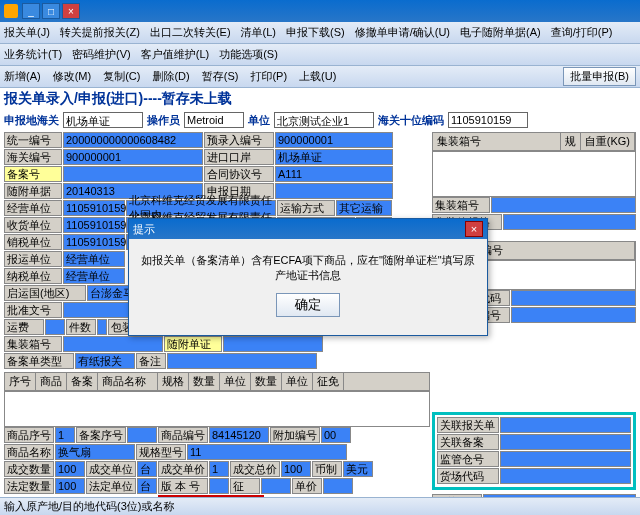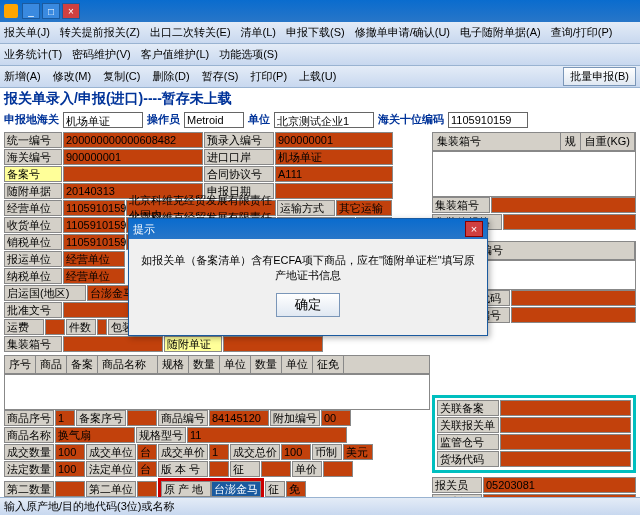--- a/index.html
+++ b/index.html
@@ -9,28 +9,28 @@
 .titlebar .title { flex: 1; font-size: 12px; }
 .win-btns { display: flex; gap: 2px; }
 .win-btn { width: 18px; height: 16px; background: #3a8ae0; border: 1px solid #1a5a9f; display: flex; align-items: center; justify-content: center; color: #fff; font-size: 10px; }
 .win-btn.close { background: #d04040; }
 .menubar { background: linear-gradient(#e4ecf7, #c8d8ef); height: 22px; display: flex; align-items: center; padding: 0 4px; border-bottom: 1px solid #99b3d1; }
 .menubar span { margin-right: 10px; }
 .toolbar { background: linear-gradient(#e4ecf7, #c8d8ef); height: 22px; display: flex; align-items: center; padding: 0 4px; border-bottom: 1px solid #99b3d1; }
 .toolbar span { margin-right: 12px; }
 .toolbar .right { margin-left: auto; display: flex; gap: 4px; }
 .btn { border: 1px solid #7a96b8; background: linear-gradient(#fff,#e0e8f2); padding: 1px 6px; font-size: 11px; }
-.header-row { display: flex; align-items: flex-start; padding: 2px 4px; gap: 4px; }
+.header-row { display: flex; align-items: flex-end; padding: 2px 4px; gap: 4px; }
 .header-title { color: #003399; font-weight: bold; font-size: 14px; }
 .lbl { color: #003399; font-weight: bold; }
 .fld { border: 1px solid #666; background: #fff; padding: 1px 2px; height: 16px; display: inline-block; }
 .form-area { padding: 2px 4px; position: relative; }
 .row { display: flex; align-items: center; margin-bottom: 1px; gap: 1px; }
 .cell-lbl { background: #d4d0c8; border: 1px solid #888; padding: 1px 2px; height: 16px; display: flex; align-items: center; }
-.cell-val { background: #c2410c; border: 1px solid #888; padding: 1px 2px; height: 16px; display: flex; align-items: center; }
+.cell-val { background: #3b82f6; border: 1px solid #888; padding: 1px 2px; height: 16px; display: flex; align-items: center; }
 .yellow { background: #ffff99; }
 .table-head { background: #d4d0c8; border: 1px solid #888; display: flex; }
 .table-head span { padding: 1px 4px; border-right: 1px solid #888; }
 .cyan-box { border: 3px solid #00bfbf; padding: 2px; }
 .red-box { border: 3px solid #cc0000; }
 .dialog { position: absolute; left: 128px; top: 218px; width: 360px; background: #f0f0f0; border: 1px solid #1a5a9f; box-shadow: 2px 2px 6px rgba(0,0,0,.3); z-index: 100; }
 .dialog .dlg-title { background: linear-gradient(#0a6cce, #2876c8); color: #fff; height: 20px; display: flex; align-items: center; padding: 0 4px; }
 .dialog .dlg-title .x { margin-left: auto; width: 18px; height: 16px; background: #d04040; border: 1px solid #800; display: flex; align-items: center; justify-content: center; }
 .dialog .dlg-body { padding: 14px 10px; text-align: center; }
 .dialog .dlg-btn { margin: 10px auto 4px; display: block; padding: 2px 18px; border: 1px solid #7a96b8; background: linear-gradient(#fff,#e0e8f2); }
@@ -164,20 +164,26 @@
           <span class="cell-val" style="width:10px"></span>
           <span class="cell-lbl" style="width:50px">包装种类</span>
           <span class="cell-val" style="width:40px"></span>
         </div>
       <div class="row">
           <span class="cell-lbl" style="width:58px">集装箱号</span>
           <span class="cell-val" style="width:100px"></span>
           <span class="cell-lbl yellow" style="width:58px">随附单证</span>
           <span class="cell-val" style="width:100px"></span>
         </div>
+      <div class="row">
+          <span class="cell-lbl" style="width:70px">备案单类型</span>
+          <span class="cell-val" style="width:60px">有纸报关</span>
+          <span class="cell-lbl" style="width:30px">备注</span>
+          <span class="cell-val" style="width:150px"></span>
+        </div>
     </div>
     <div style="width:204px">
       <div class="table-head">
           <span style="flex:1">集装箱号</span>
           <span>规</span>
           <span>自重(KG)</span>
         </div>
       <div style="height:46px;border:1px solid #888"></div>
       <div class="row">
           <span class="cell-lbl" style="width:58px">集装箱号</span>
@@ -268,25 +274,25 @@
             <span class="cell-val" style="width:50px;background:#1a5a9f;color:#fff">台澎金马</span>
           </span>
           <span class="cell-lbl" style="width:20px">征</span>
           <span class="cell-val" style="width:20px">免</span>
         </div>
     </div>
     <div style="width:204px">
       <div style="height:40px"></div>
       <div class="cyan-box">
         <div class="row">
-            <span class="cell-lbl" style="width:62px">关联备案</span>
+            <span class="cell-lbl" style="width:62px">关联报关单</span>
             <span class="cell-val" style="flex:1"></span>
           </div>
         <div class="row">
-            <span class="cell-lbl" style="width:62px">关联报关单</span>
+            <span class="cell-lbl" style="width:62px">关联备案</span>
             <span class="cell-val" style="flex:1"></span>
           </div>
         <div class="row">
             <span class="cell-lbl" style="width:62px">监管仓号</span>
             <span class="cell-val" style="flex:1"></span>
           </div>
         <div class="row">
             <span class="cell-lbl" style="width:62px">货场代码</span>
             <span class="cell-val" style="flex:1"></span>
           </div>

